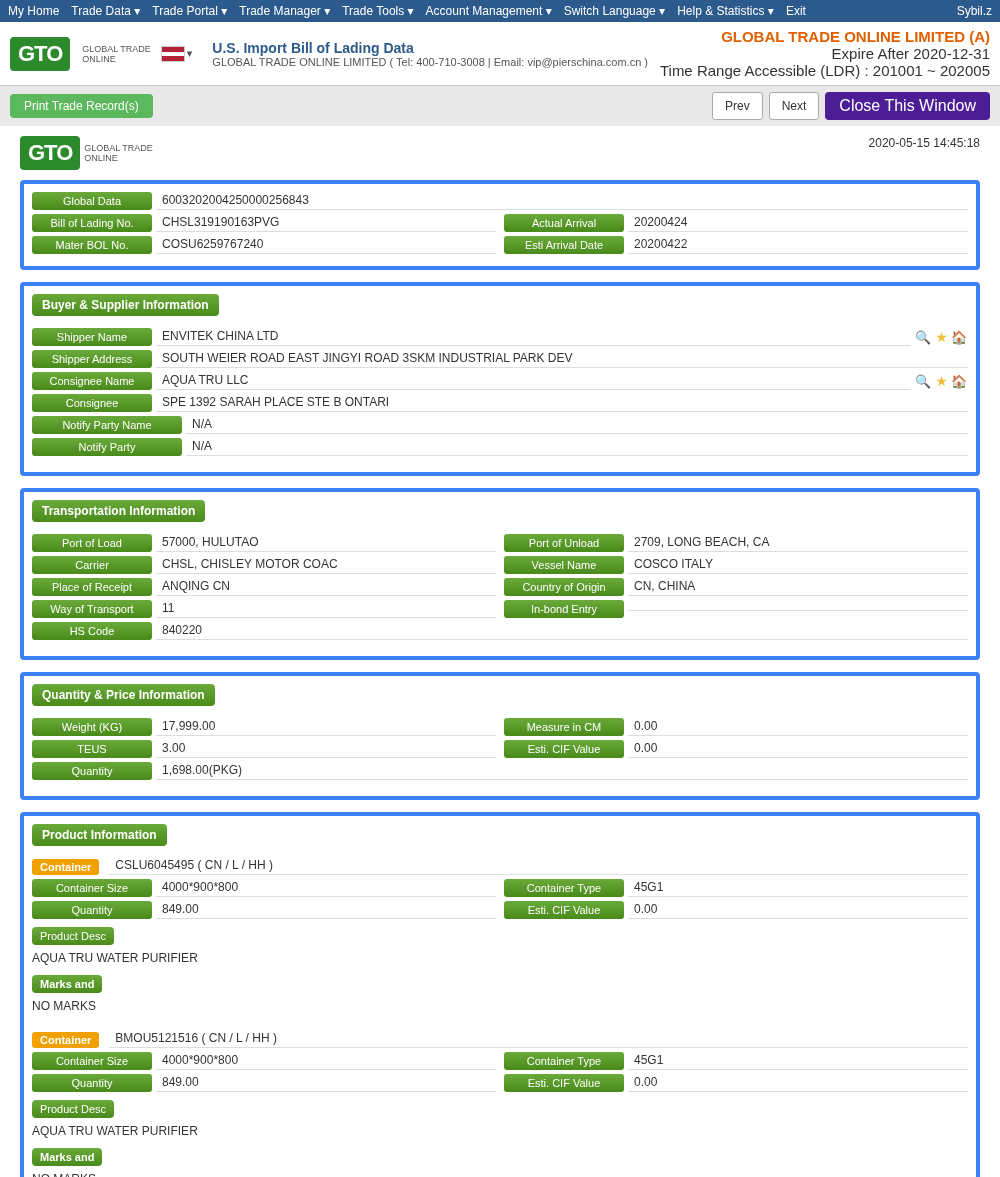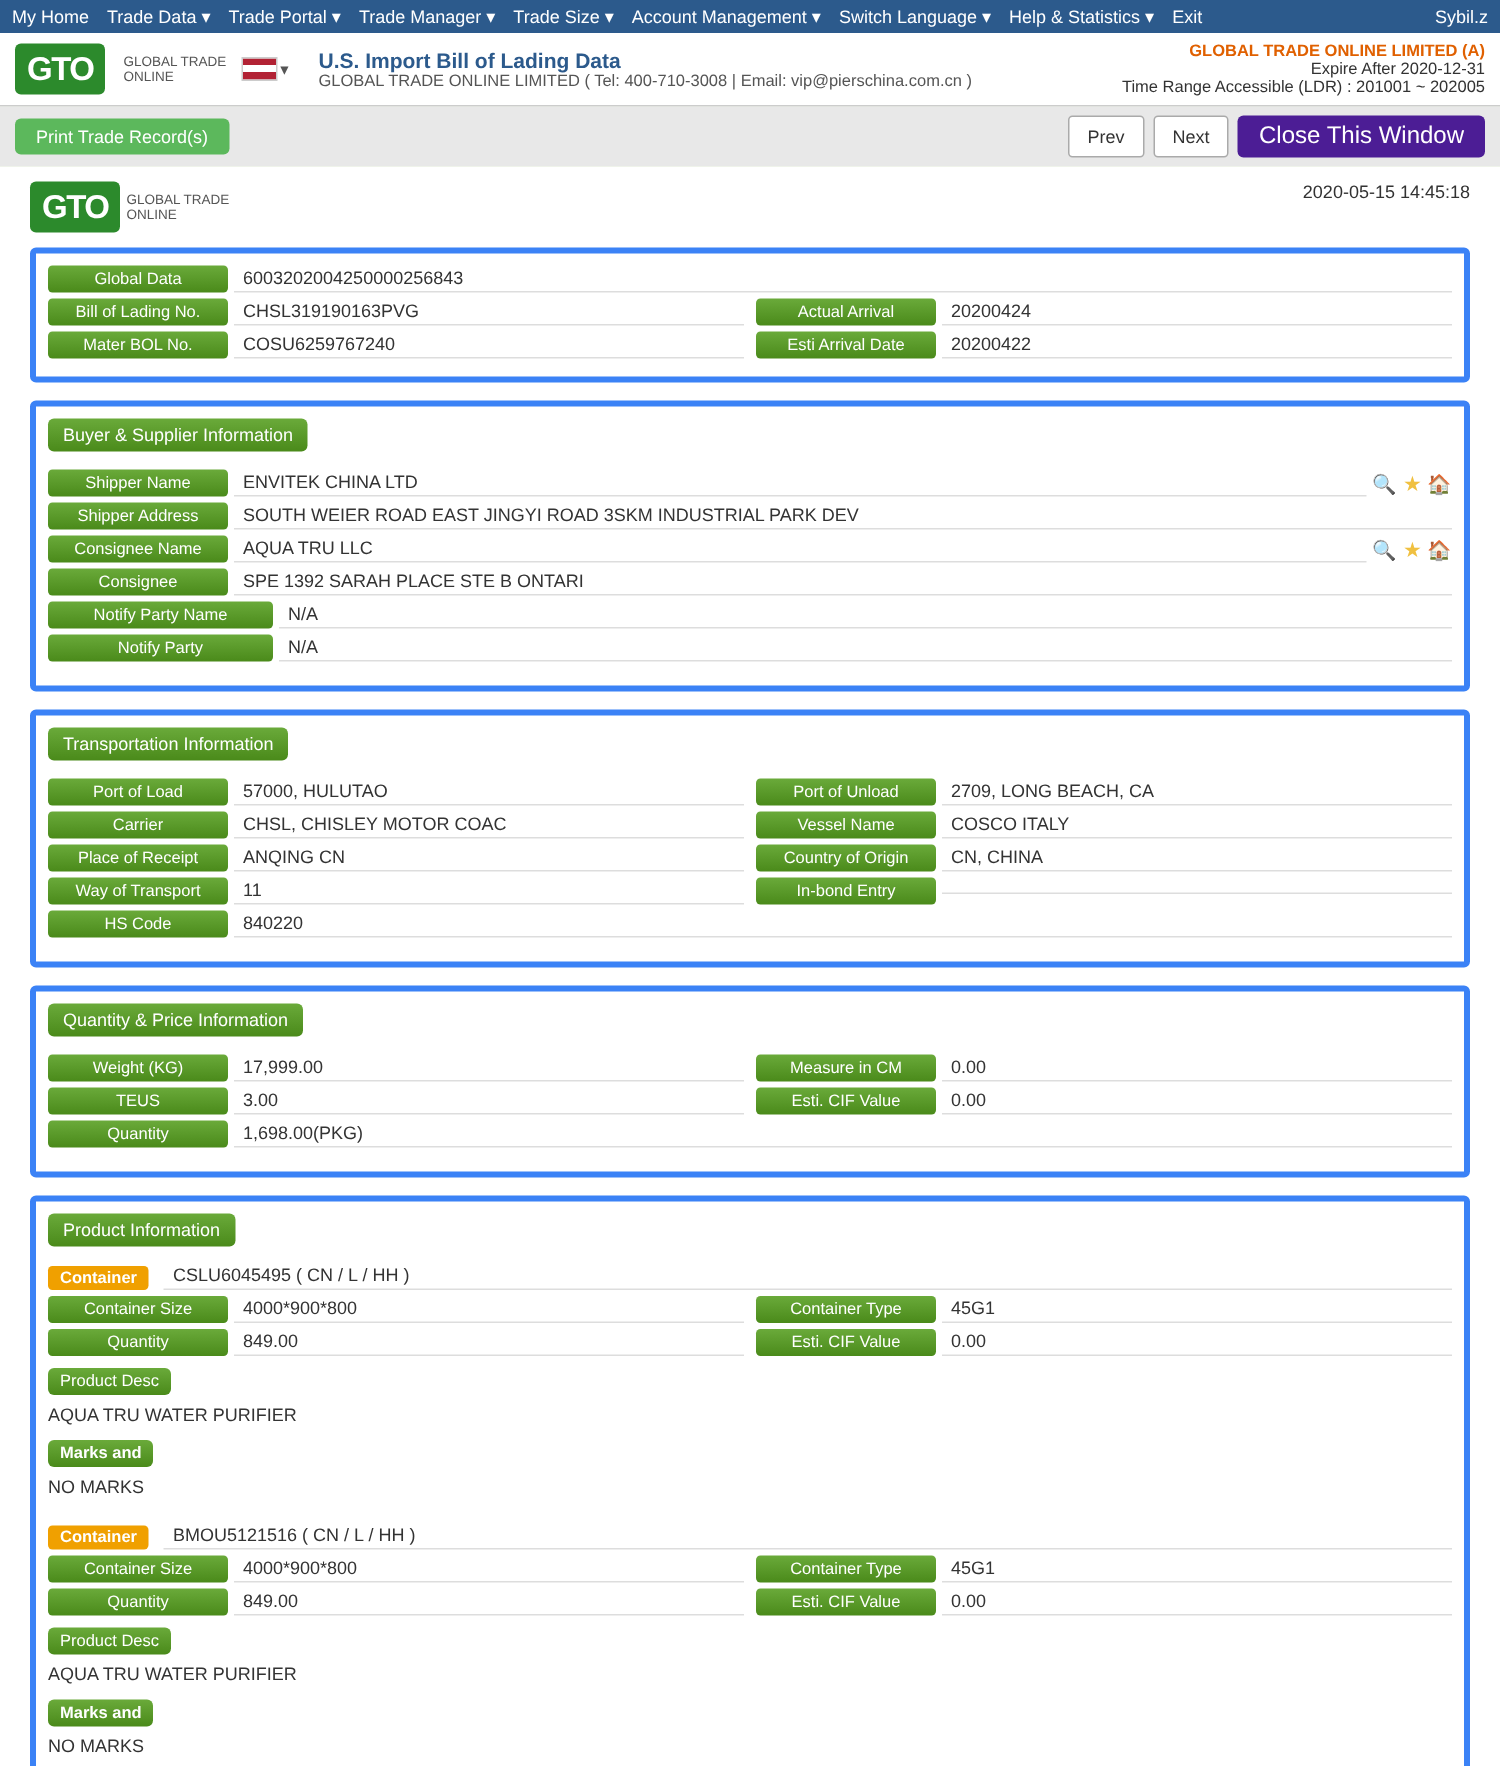--- a/index.html
+++ b/index.html
@@ -12,21 +12,21 @@
     .top-nav-right { color: white; }
 
     
     .header-bar { background: white; display: flex; align-items: center; padding: 6px 10px; border-bottom: 1px solid #ccc; }
     .logo-area { display: flex; align-items: center; gap: 8px; }
     .flag-area { display: flex; align-items: center; gap: 2px; margin: 0 10px; }
     .flag { width: 24px; height: 16px; background: linear-gradient(to bottom, #b22234 0%, #b22234 33%, white 33%, white 66%, #b22234 66%); border: 1px solid #ccc; }
     .header-title { flex: 1; padding-left: 10px; }
     .header-title h2 { font-size: 14px; color: #2c5a8c; font-weight: bold; }
     .header-contact { font-size: 11px; color: #555; }
-    .header-right { text-align: right; font-size: 11px; }
+    .header-right { text-align: right; font-size: 15px; }
     .header-right .company { color: #e06000; font-weight: bold; }
     .header-right .expire { color: #333; }
 
     
     .action-bar { background: #e8e8e8; padding: 6px 10px; display: flex; justify-content: space-between; align-items: center; }
     .action-bar-left { display: flex; gap: 6px; }
     .action-bar-right { display: flex; gap: 6px; }
     .btn-print { background: #5cb85c; color: white; border: none; padding: 5px 14px; border-radius: 4px; cursor: pointer; font-size: 12px; }
     .btn-nav { background: white; color: #333; border: 1px solid #aaa; padding: 4px 12px; border-radius: 3px; cursor: pointer; font-size: 12px; }
     .btn-close { background: #4c1d95; color: white; border: none; padding: 5px 14px; border-radius: 4px; cursor: pointer; font-size: 16px; }
@@ -43,21 +43,21 @@
 
     
     .data-card { border: 4px solid #3b82f6; border-radius: 4px; margin-bottom: 12px; padding: 8px; }
     .data-row { display: flex; align-items: center; margin-bottom: 4px; gap: 4px; }
     .data-row:last-child { margin-bottom: 8px; }
     .label-tag { background: linear-gradient(to bottom, #6aaa3a, #4a8a1a); color: white; border-radius: 3px; padding: 3px 8px; font-size: 11px; min-width: 120px; text-align: center; white-space: nowrap; }
     .label-tag-wide { min-width: 150px; }
     .data-value { flex: 1; font-size: 12px; color: #333; padding-left: 6px; border-bottom: 1px solid #ddd; padding-bottom: 2px; }
 
     
-    .section-header { background: linear-gradient(to bottom, #6aaa3a, #4a8a1a); color: white; border-radius: 4px; padding: 4px 10px; font-size: 12px; font-weight: normal; display: inline-block; margin-bottom: 6px; }
+    .section-header { background: linear-gradient(to bottom, #6aaa3a, #4a8a1a); color: white; border-radius: 4px; padding: 4px 10px; font-size: 12px; font-weight: bold; display: inline-block; margin-bottom: 6px; }
 
     
     .two-col-row { display: flex; gap: 8px; margin-bottom: 4px; }
     .col-half { flex: 1; display: flex; align-items: center; gap: 4px; }
 
     
     .icon-search { color: #888; font-size: 13px; cursor: pointer; }
     .icon-star { color: #f0c040; font-size: 14px; cursor: pointer; }
     .icon-home { color: #888; font-size: 13px; cursor: pointer; }
 
@@ -72,21 +72,21 @@
   </style>
 </head>
 <body>
 
 <div class="top-nav">
   <div class="top-nav-left">
     <span class="top-nav-item">My Home</span>
     <span class="top-nav-item">Trade Data ▾</span>
     <span class="top-nav-item">Trade Portal ▾</span>
     <span class="top-nav-item">Trade Manager ▾</span>
-    <span class="top-nav-item">Trade Size ▾</span>
+    <span class="top-nav-item">Trade Tools ▾</span>
     <span class="top-nav-item">Account Management ▾</span>
     <span class="top-nav-item">Switch Language ▾</span>
     <span class="top-nav-item">Help &amp; Statistics ▾</span>
     <span class="top-nav-item">Exit</span>
   </div>
   <div class="top-nav-right">Sybil.z</div>
 </div>
 
 <div class="header-bar">
   <div class="logo-area">

